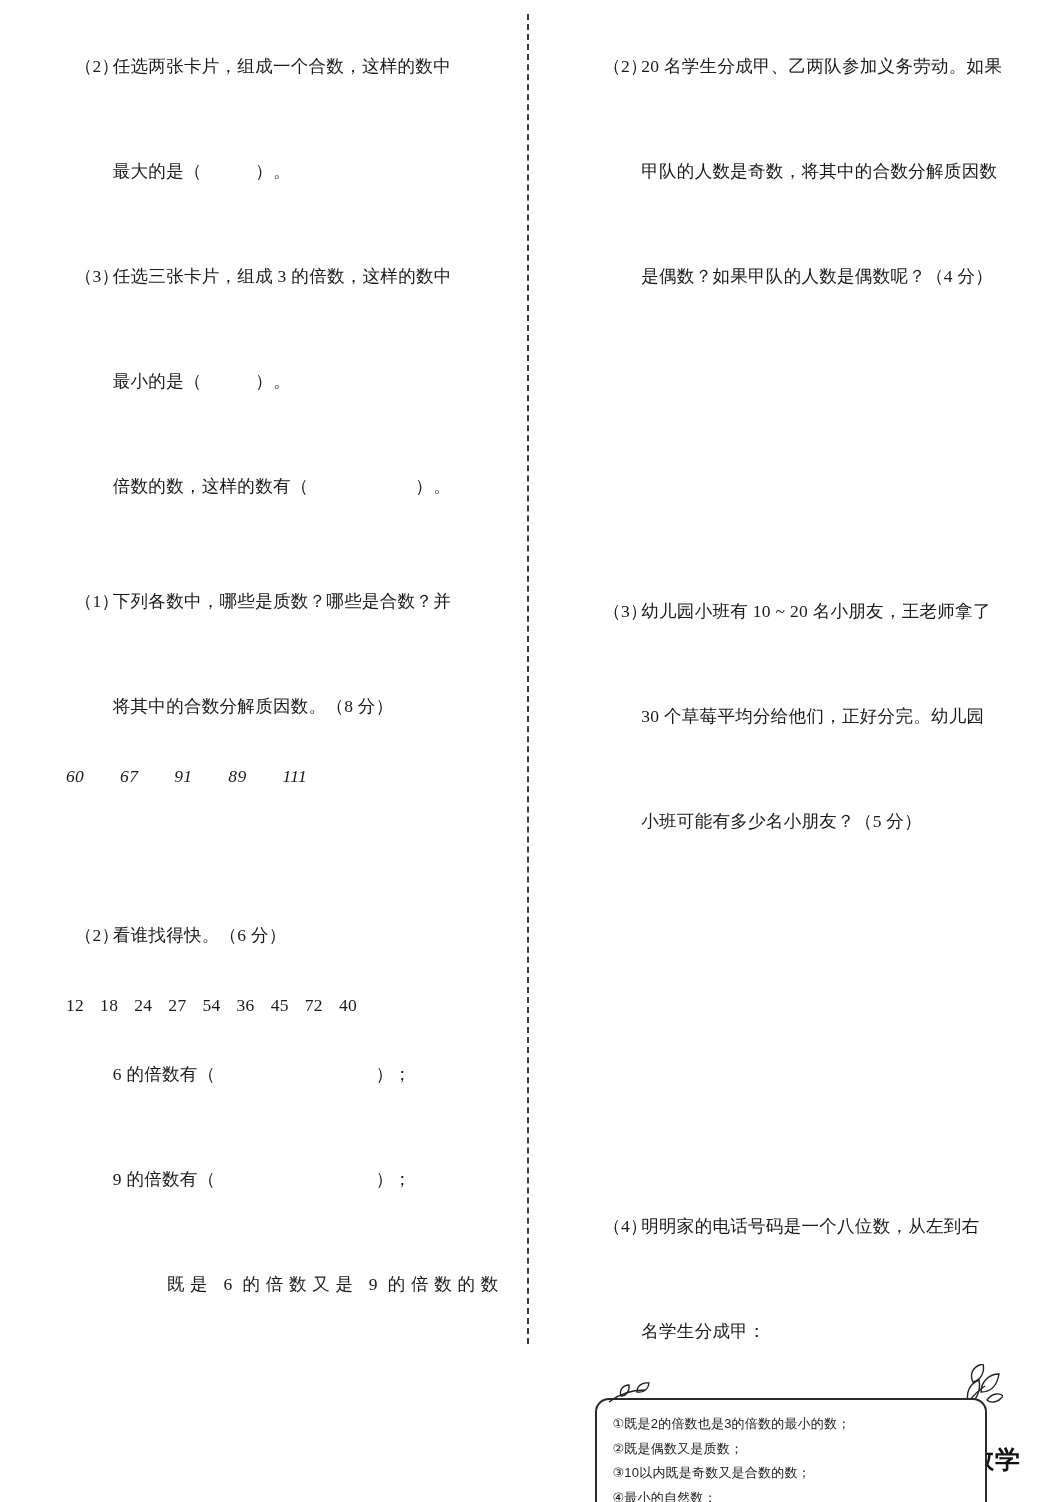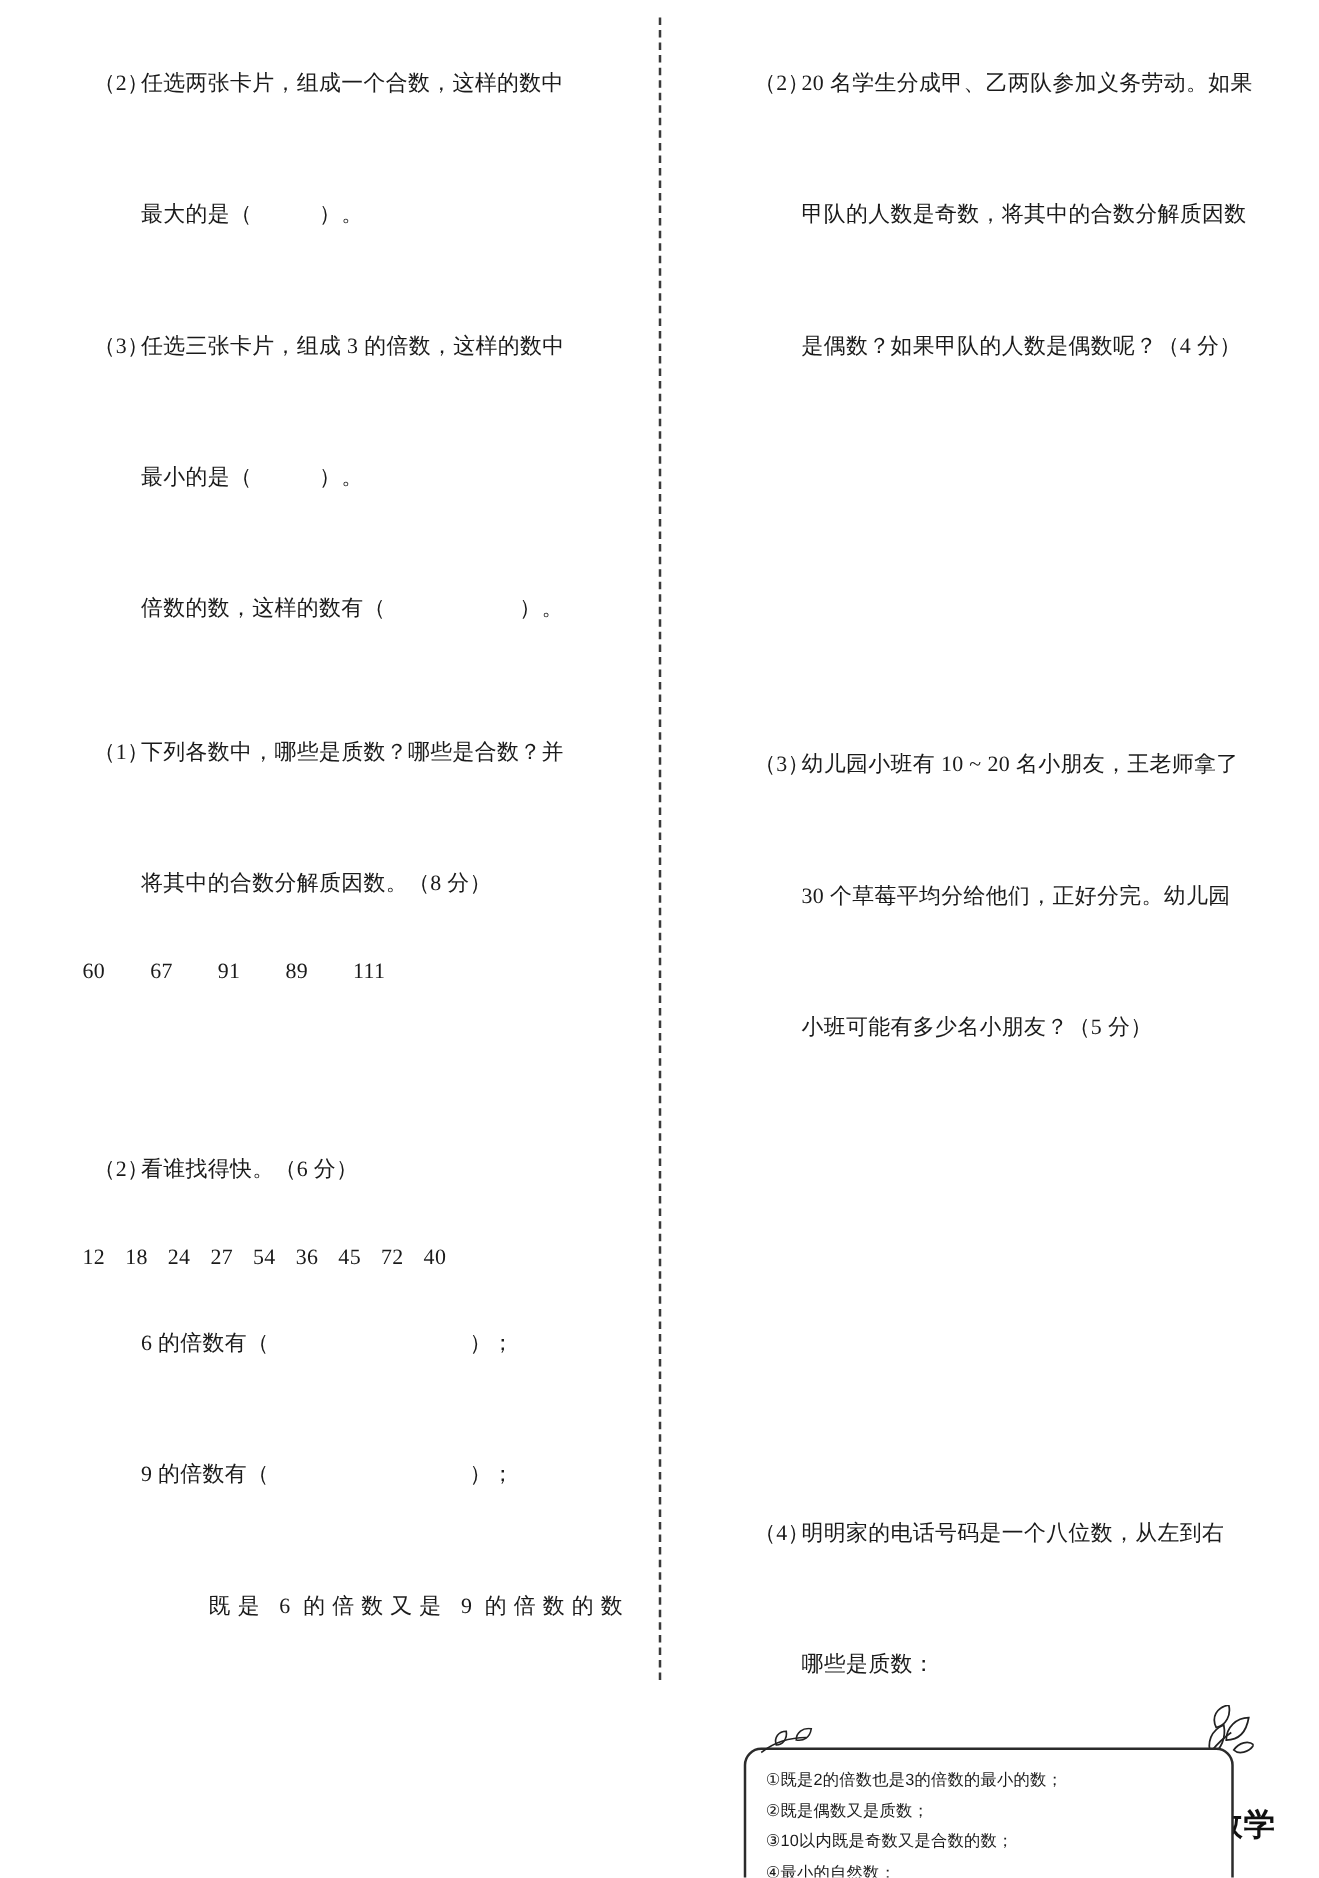--- a/index.html
+++ b/index.html
@@ -69,21 +69,21 @@
   }
   .nums {
     padding-left: 38px;
     font-size: 17.5px;
     line-height: 34px;
     letter-spacing: 0.3px;
   }
   .nums span {
     display: inline-block;
   }
-  .numwide span { margin-right: 36px; }
+  .numwide span { margin-right: 36px; font-style: italic; }
   .numnarrow span { margin-right: 16px; }
   .gap-lg { height: 90px; }
   .gap-xl { height: 120px; }
 
   .justify {
     text-align: justify;
     text-align-last: justify;
   }
 
   
@@ -236,21 +236,21 @@
         </div>
       </div>
 
       <div class="gap-xl" style="height:290px"></div>
 
       <div class="q">
         <div class="line hang">
           <span class="lead">（4）</span><span>明明家的电话号码是一个八位数，从左到右</span>
         </div>
         <div class="line hang">
-          <span>哪些是质数：</span>
+          <span>名学生分成甲：</span>
         </div>
 
         <div class="notebox">
           <svg class="leaf-deco" width="92" height="60" viewBox="0 0 92 60">
             <g fill="none" stroke="#222" stroke-width="1.4">
               <path d="M46 54 C54 42 62 30 74 22"></path>
               <path d="M58 40 C54 30 58 20 68 16 C70 26 66 36 58 40 Z"></path>
               <path d="M70 28 C70 18 78 10 88 10 C86 22 80 28 70 28 Z"></path>
               <path d="M62 18 C58 10 62 2 72 0 C74 8 70 16 62 18 Z"></path>
               <path d="M76 36 C80 30 88 28 92 32 C88 38 80 40 76 36 Z"></path>

